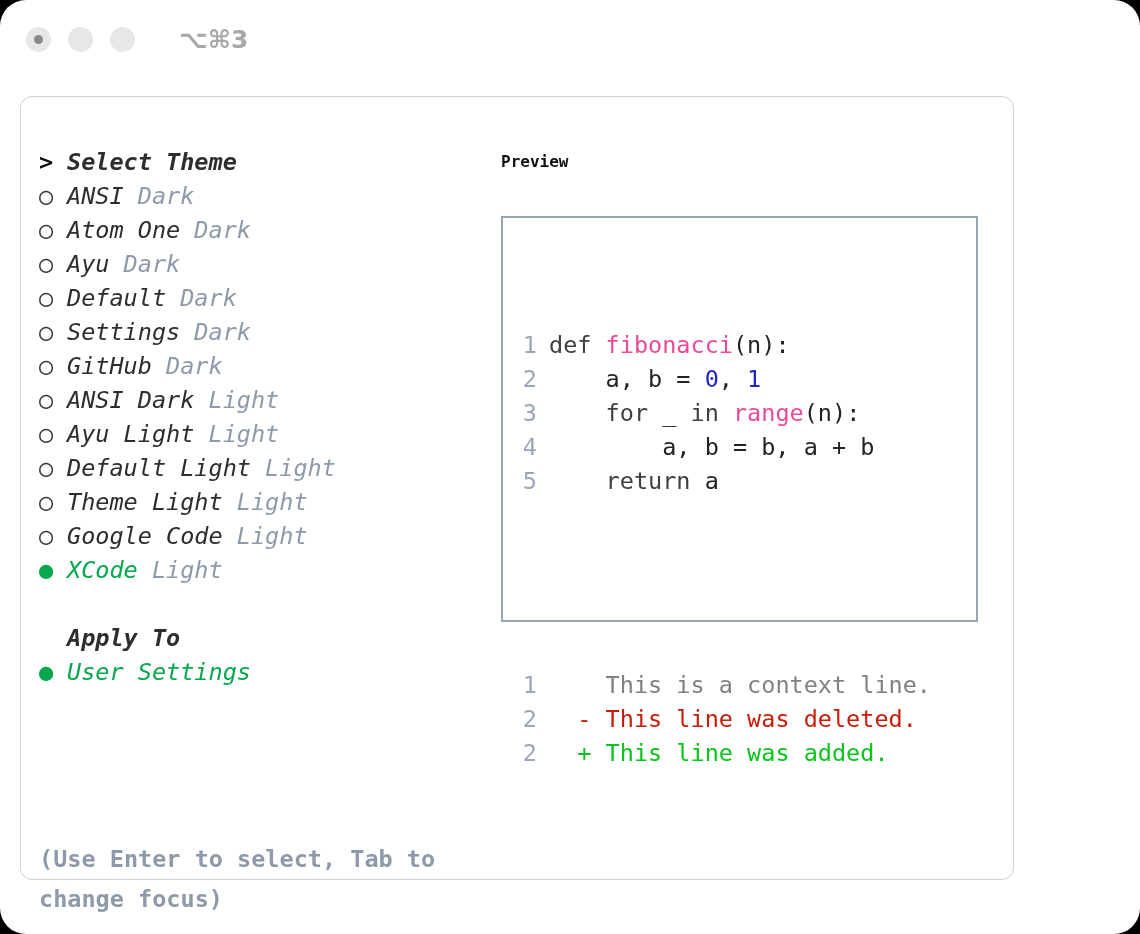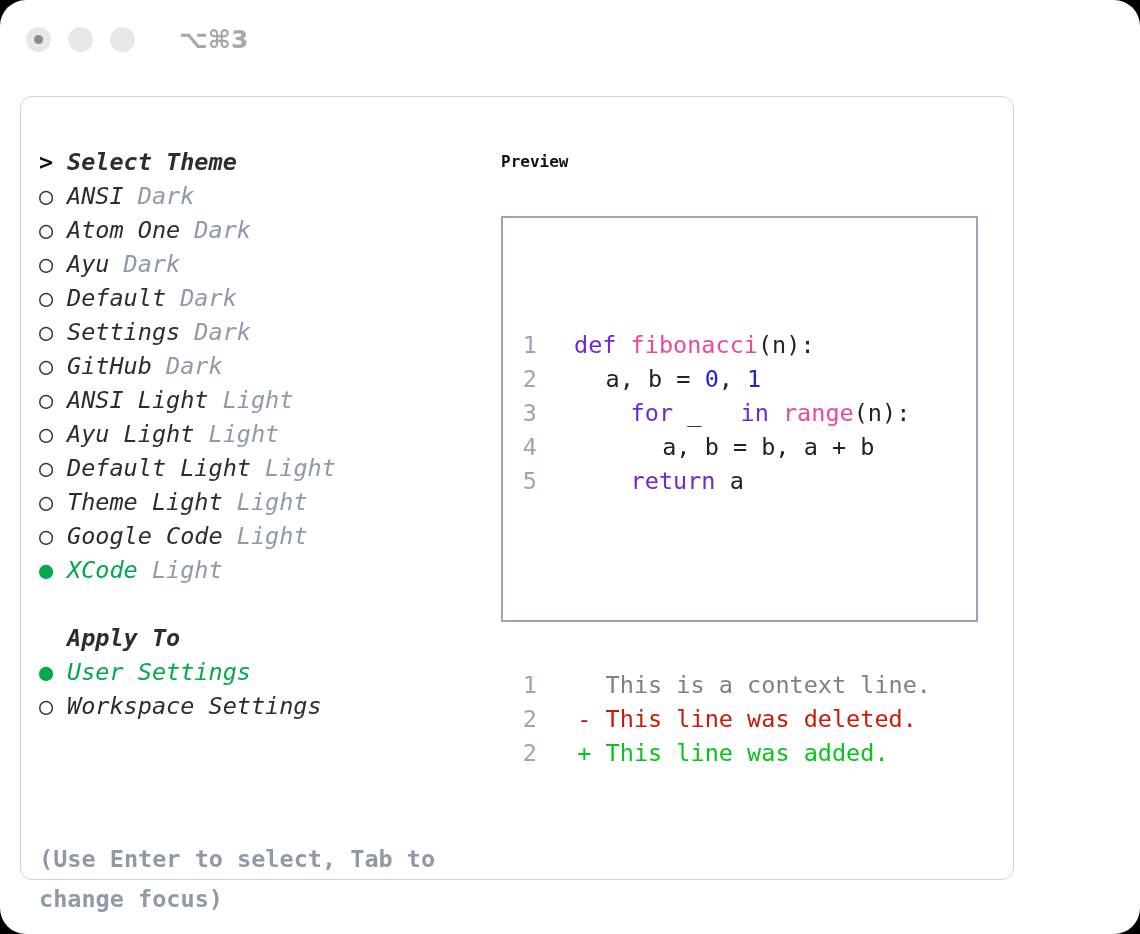--- a/index.html
+++ b/index.html
@@ -158,21 +158,21 @@
     white-space: pre;
   }
   .codeline { white-space: pre; }
   .gutter {
     display: inline-block;
     width: 26px;
     text-align: right;
     color: #9aa6b8;
     margin-right: 12px;
   }
-  .kw   { color: #6d28d9; margin-left: 25px; }
+  .kw   { color: #404040; }
   .fn   { color: #ec4899; margin-top: 12px; }
   .num  { color: #2222cc; }
   .pln  { color: #222222; }
   .blank { height: 34px; }
   .diff-ctx { color: #808080; }
   .diff-del { color: #c81b08; }
   .diff-add { color: #08c41b; }
 </style>
 </head>
 <body>
@@ -195,32 +195,31 @@
 
       <div class="left-col">
         <div class="row header"><span class="marker">&gt;</span><span class="name">Select Theme</span></div>
         <div id="theme-items">
             <div class="row"><span class="marker">○</span><span class="name">ANSI</span><span class="kind"> Dark</span></div>
             <div class="row"><span class="marker">○</span><span class="name">Atom One</span><span class="kind"> Dark</span></div>
             <div class="row"><span class="marker">○</span><span class="name">Ayu</span><span class="kind"> Dark</span></div>
             <div class="row"><span class="marker">○</span><span class="name">Default</span><span class="kind"> Dark</span></div>
             <div class="row"><span class="marker">○</span><span class="name">Settings</span><span class="kind"> Dark</span></div>
             <div class="row"><span class="marker">○</span><span class="name">GitHub</span><span class="kind"> Dark</span></div>
-            <div class="row"><span class="marker">○</span><span class="name">ANSI Light</span><span class="kind"> Light</span></div>
+            <div class="row"><span class="marker">○</span><span class="name">ANSI Dark</span><span class="kind"> Light</span></div>
             <div class="row"><span class="marker">○</span><span class="name">Ayu Light</span><span class="kind"> Light</span></div>
             <div class="row"><span class="marker">○</span><span class="name">Default Light</span><span class="kind"> Light</span></div>
             <div class="row"><span class="marker">○</span><span class="name">Theme Light</span><span class="kind"> Light</span></div>
             <div class="row"><span class="marker">○</span><span class="name">Google Code</span><span class="kind"> Light</span></div>
             <div class="row selected"><span class="marker">●</span><span class="name">XCode</span><span class="kind"> Light</span></div>
           </div>
         <div class="spacer"></div>
         <div class="row subheader"><span class="marker">○</span><span class="name">Apply To</span></div>
         <div id="apply-items">
             <div class="row selected"><span class="marker">●</span><span class="name">User Settings</span></div>
-            <div class="row"><span class="marker">○</span><span class="name">Workspace Settings</span></div>
           </div>
       </div>
 
       <div class="hint">(Use Enter to select, Tab to change focus)</div>
 
       <div class="right-col">
         <div class="preview-title">Preview</div>
         <div class="preview-box">
           <div class="code">
             <div id="code-lines"><div class="codeline"><span class="gutter">1</span><span class="kw">def </span><span class="fn">fibonacci</span><span class="pln">(n):</span></div><div class="codeline"><span class="gutter">2</span><span class="pln">    a, b = </span><span class="num">0</span><span class="pln">, </span><span class="num">1</span></div><div class="codeline"><span class="gutter">3</span><span class="pln">    </span><span class="kw">for</span><span class="pln"> _ </span><span class="kw">in</span><span class="pln"> </span><span class="fn">range</span><span class="pln">(n):</span></div><div class="codeline"><span class="gutter">4</span><span class="pln">        a, b = b, a + b</span></div><div class="codeline"><span class="gutter">5</span><span class="pln">    </span><span class="kw">return</span><span class="pln"> a</span></div></div>

